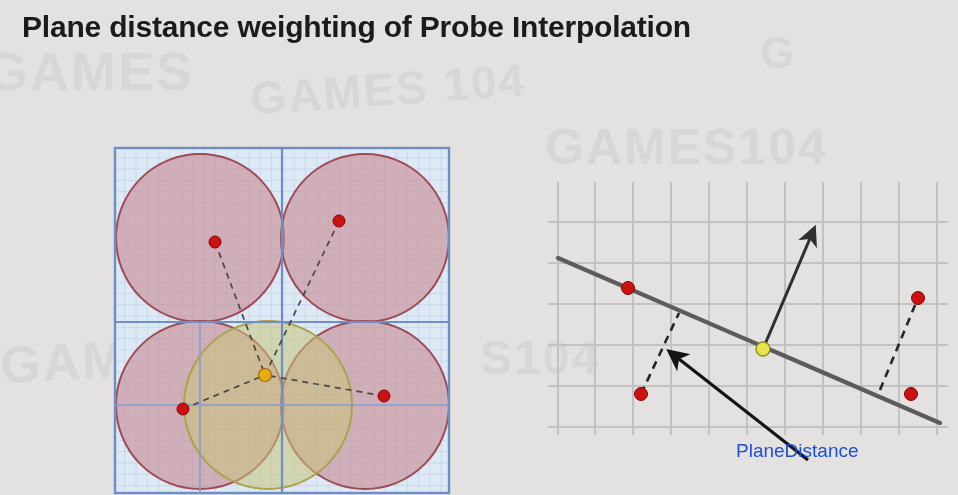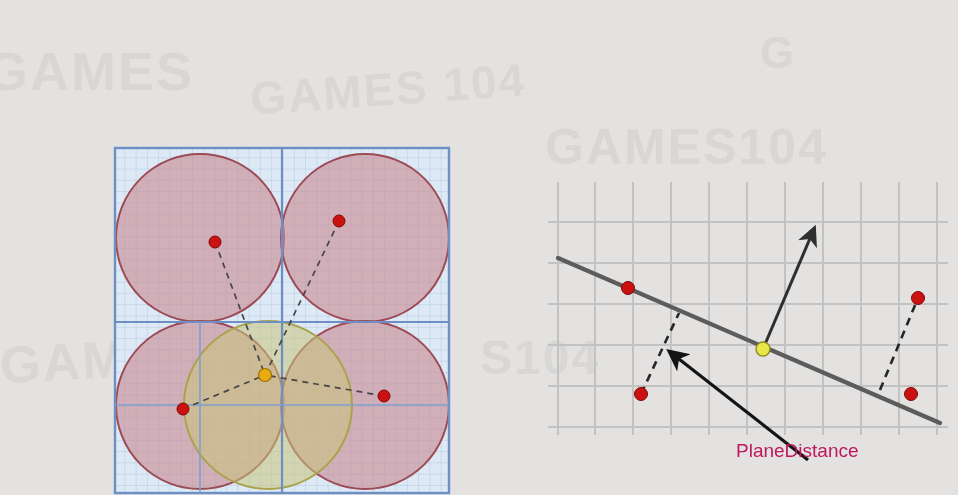--- a/index.html
+++ b/index.html
@@ -74,39 +74,40 @@
     width: 400px;
     height: 310px;
   }
   .figure svg { display: block; }
 
   .caption {
     position: absolute;
     left: 736px;
     top: 440px;
     font-size: 19px;
-    color: #be185d;
+    color: #1d4ed8;
     font-family: "Liberation Sans", sans-serif;
     white-space: nowrap;
   }
 </style>
 </head>
 <body>
 
 <div class="slide">
 
   <div class="watermark-layer">
     <div class="watermark wm-a">GAMES</div>
     <div class="watermark wm-b">GAMES 104</div>
     <div class="watermark wm-c">GAMES104</div>
     <div class="watermark wm-d">GAMES</div>
     <div class="watermark wm-e">S104</div>
     <div class="watermark wm-f">G</div>
   </div>
 
+  <div class="page-title">Plane distance weighting of Probe Interpolation</div>
 
   <div class="figure figure-left">
     <svg width="338" height="349" viewBox="0 0 338 349" xmlns="http://www.w3.org/2000/svg">
       <defs>
         <pattern id="fineGrid" width="11.3" height="11.3" patternUnits="userSpaceOnUse">
           <path d="M 11.3 0 L 0 0 0 11.3" fill="none" stroke="#aac2de" stroke-width="0.8"></path>
         </pattern>
         <clipPath id="cellClip">
           <rect x="2" y="2" width="334" height="345"></rect>
         </clipPath>

